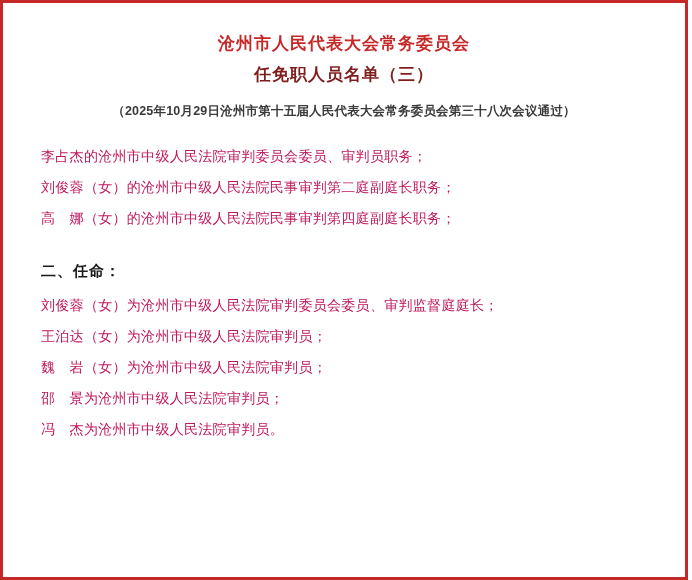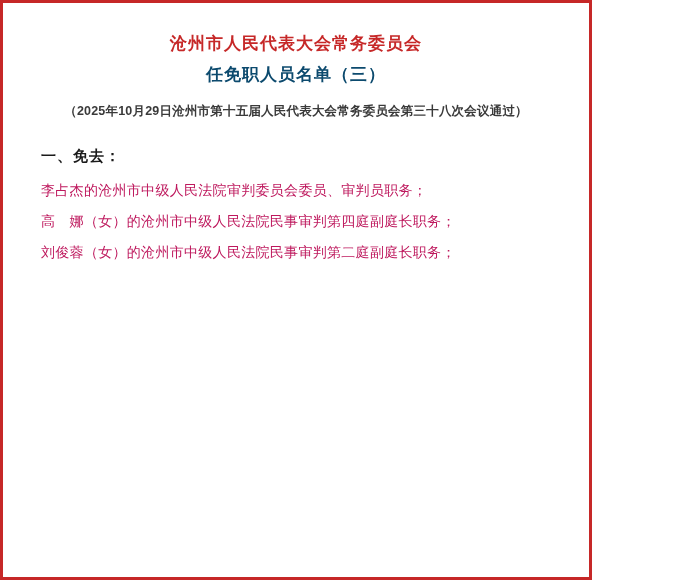--- a/index.html
+++ b/index.html
@@ -9,21 +9,21 @@
   body {
     width: 692px;
     height: 580px;
     background: #ffffff;
     font-family: "Liberation Sans", "DejaVu Sans", sans-serif;
     overflow: hidden;
   }
   .page {
     position: relative;
     box-sizing: border-box;
-    width: 592px;
+    width: 688px;
     height: 580px;
     background: #ffffff;
     border-left: 3px solid #c62828;
     border-right: 3px solid #c62828;
     border-top: 3px solid #c62828;
     border-bottom: 3px solid #c62828;
     padding: 0;
   }
   .inner {
     box-sizing: border-box;
@@ -35,21 +35,21 @@
     text-align: center;
   }
   .title-line-1 {
     color: #c62828;
     font-weight: bold;
     font-size: 17px;
     letter-spacing: 1px;
     line-height: 30px;
   }
   .title-line-2 {
-    color: #0c4a6e;
+    color: #7f1d1d;
     font-weight: bold;
     font-size: 17px;
     letter-spacing: 1px;
     line-height: 32px;
   }
   .subtitle {
     text-align: center;
     color: #3a3a3a;
     font-size: 12.5px;
     line-height: 28px;
@@ -88,21 +88,28 @@
   <div class="inner">
 
     <div class="title-block">
       <div class="title-line-1">沧州市人民代表大会常务委员会</div>
       <div class="title-line-2">任免职人员名单（三）</div>
     </div>
 
     <div class="subtitle">（2025年10月29日沧州市第十五届人民代表大会常务委员会第三十八次会议通过）</div>
 
     <div class="section dismiss">
-      <div class="section-heading">一、免去：</div>
       <div class="entry">李占杰的沧州市中级人民法院审判委员会委员、审判员职务；</div>
+      <div class="entry">刘俊蓉（女）的沧州市中级人民法院民事审判第二庭副庭长职务；</div>
       <div class="entry">高　娜（女）的沧州市中级人民法院民事审判第四庭副庭长职务；</div>
-      <div class="entry">刘俊蓉（女）的沧州市中级人民法院民事审判第二庭副庭长职务；</div>
     </div>
 
+    <div class="section appoint">
+      <div class="section-heading">二、任命：</div>
+      <div class="entry">刘俊蓉（女）为沧州市中级人民法院审判委员会委员、审判监督庭庭长；</div>
+      <div class="entry">王泊达（女）为沧州市中级人民法院审判员；</div>
+      <div class="entry">魏　岩（女）为沧州市中级人民法院审判员；</div>
+      <div class="entry">邵　景为沧州市中级人民法院审判员；</div>
+      <div class="entry">冯　杰为沧州市中级人民法院审判员。</div>
+    </div>
 
   </div>
 </div>
 
 </body></html>

